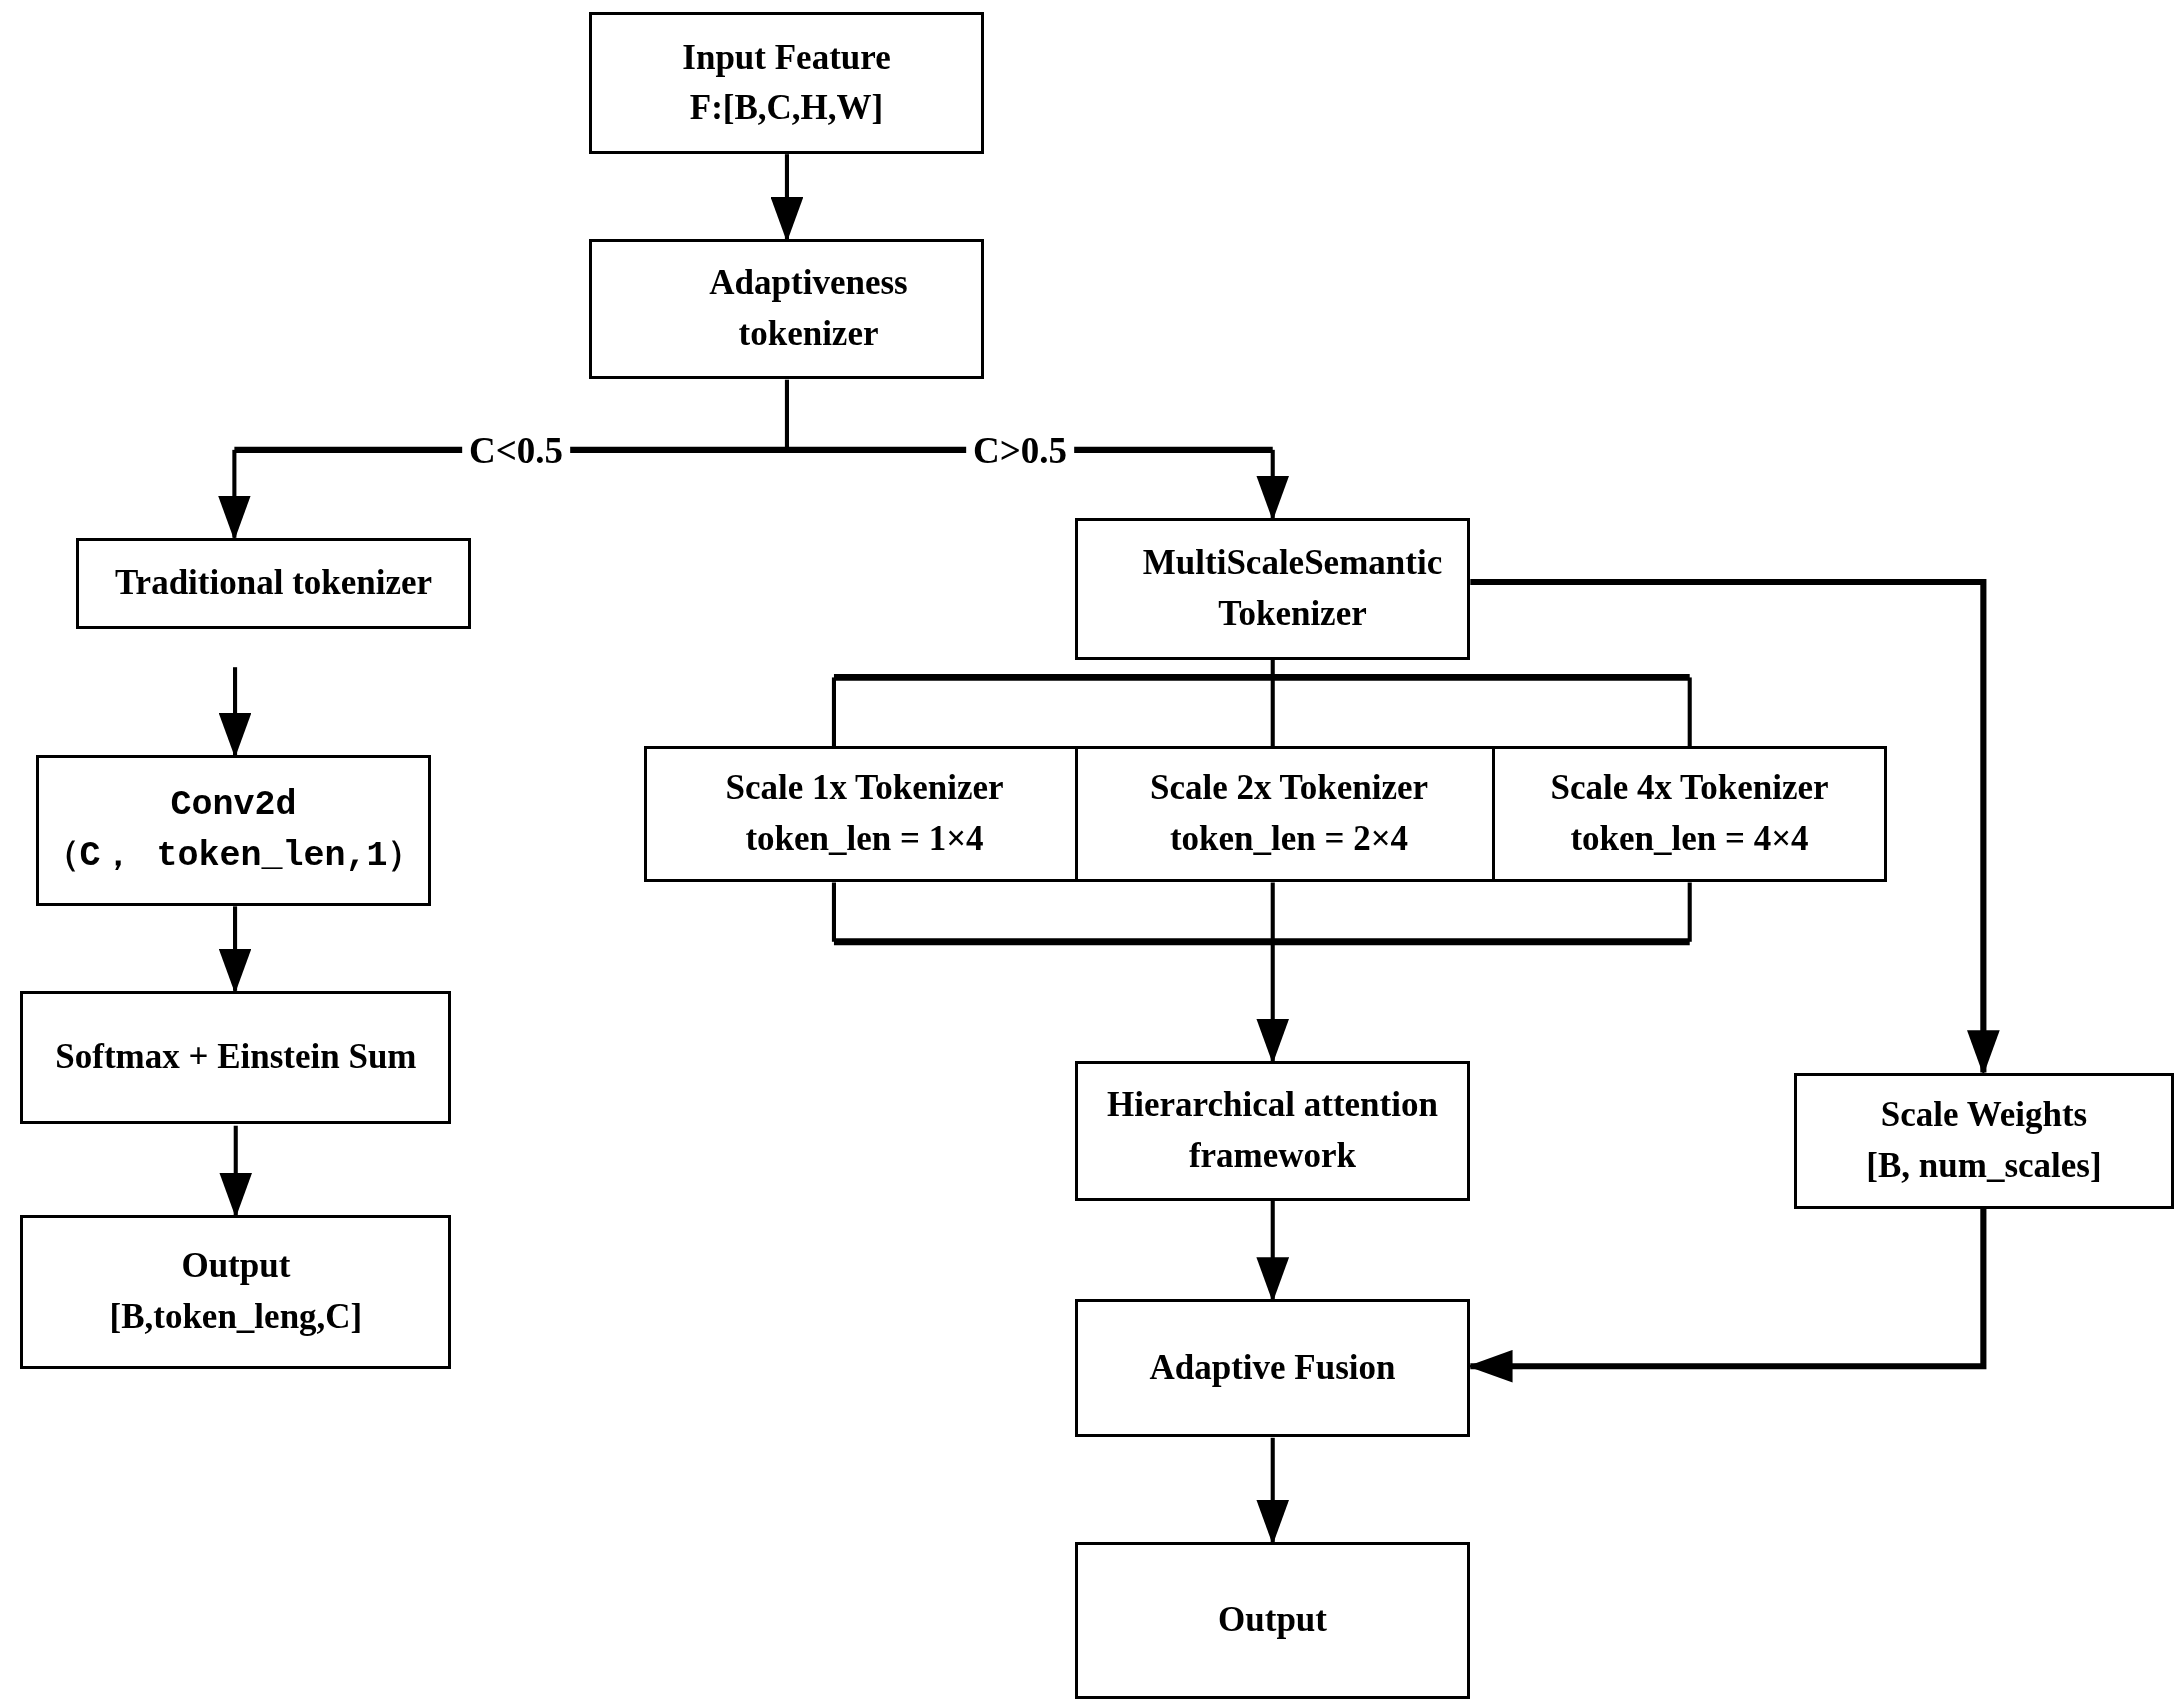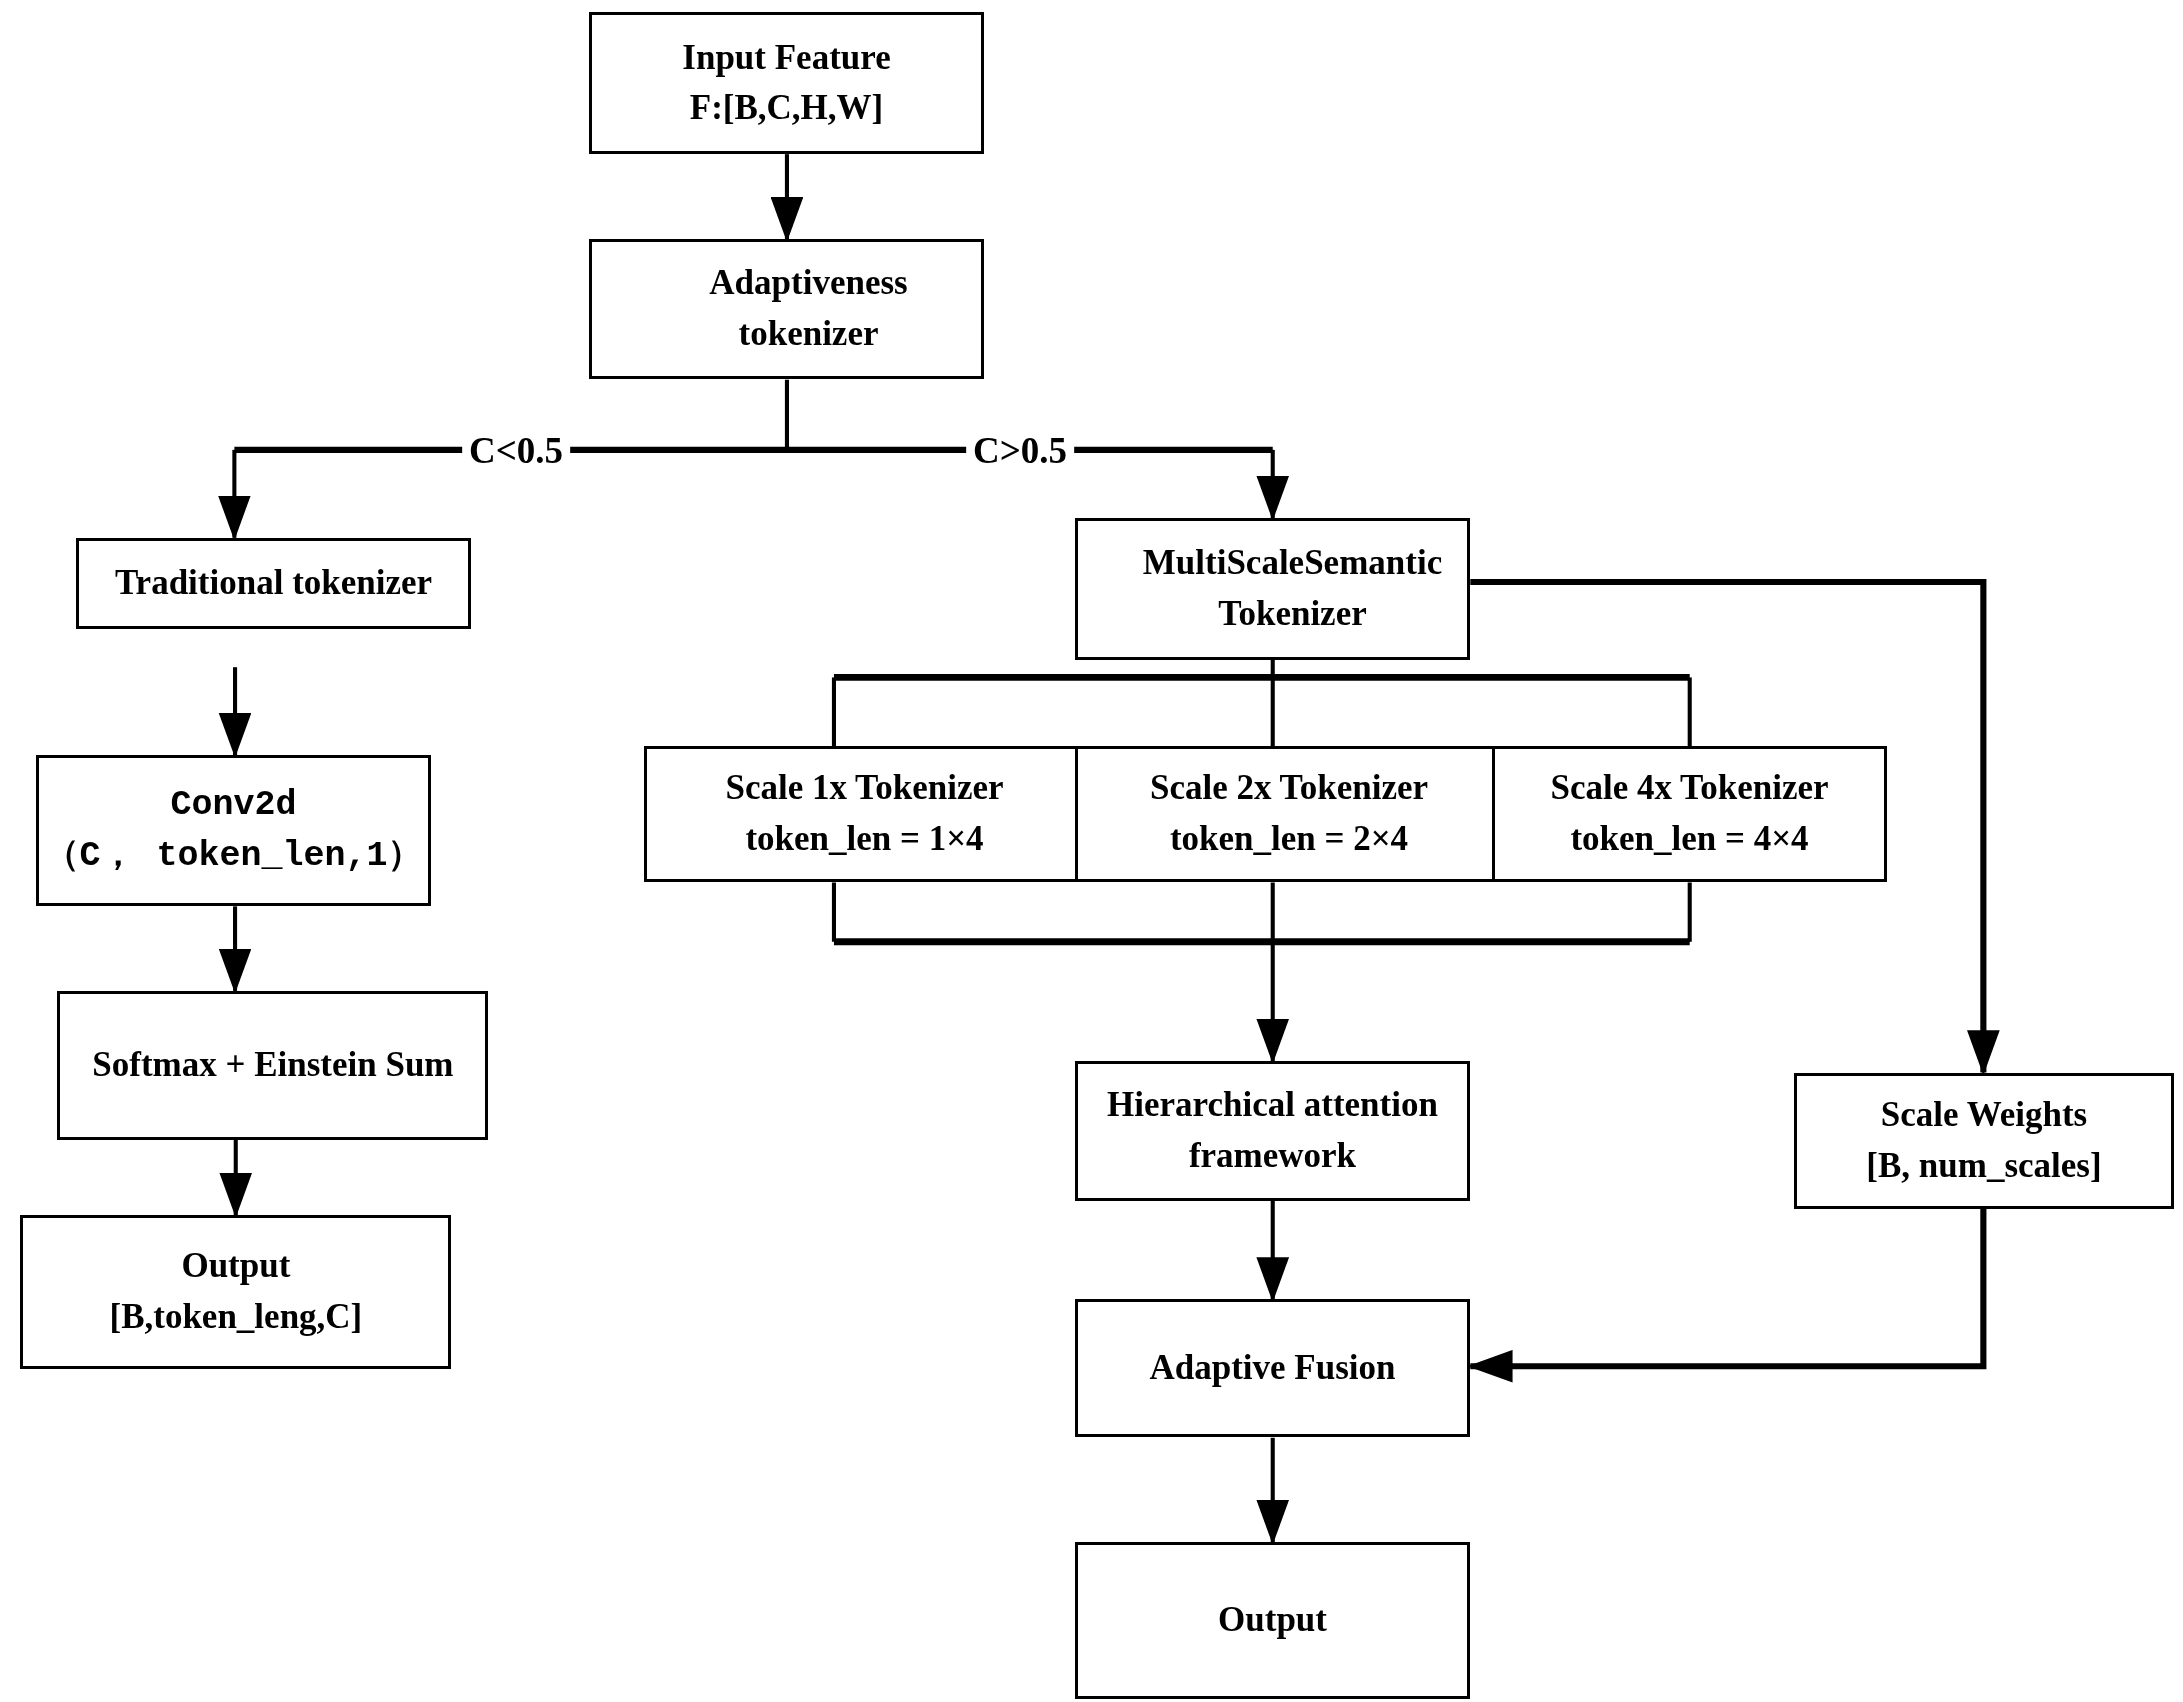--- a/index.html
+++ b/index.html
@@ -102,21 +102,21 @@
         <div class="node-line">Adaptiveness</div>
         <div class="node-line">tokenizer</div>
       </div>
       <div class="node" style="left: 36px; top: 538px; width: 395px; height: 91px; margin-left: 40px;">
         <div class="node-line">Traditional tokenizer</div>
       </div>
       <div class="node" style="left: 36px; top: 755px; width: 395px; height: 151px; font-family: Liberation Mono, monospace;">
         <div class="node-line">Conv2d</div>
         <div class="node-line">（C， token_len,1）</div>
       </div>
-      <div class="node" style="left: 20.4px; top: 991px; width: 431px; height: 149px; margin-left: 37px;">
+      <div class="node" style="left: 20.4px; top: 991px; width: 431px; height: 133px;">
         <div class="node-line">Softmax + Einstein Sum</div>
       </div>
       <div class="node" style="left: 20.4px; top: 1215px; width: 431px; height: 154px;">
         <div class="node-line">Output</div>
         <div class="node-line">[B,token_leng,C]</div>
       </div>
       <div class="node" style="left: 1075px; top: 518px; width: 395px; height: 142px; padding-left: 40px;">
         <div class="node-line">MultiScaleSemantic</div>
         <div class="node-line">Tokenizer</div>
       </div>

